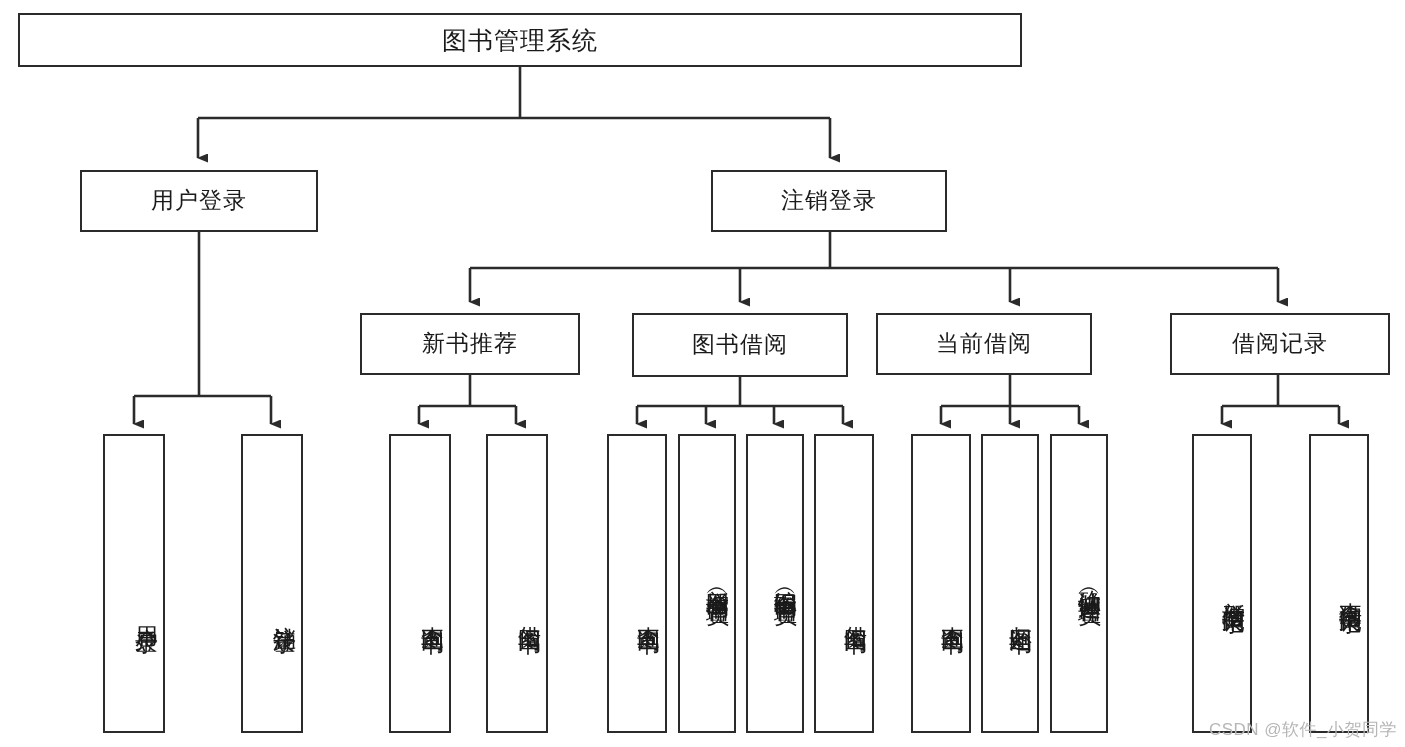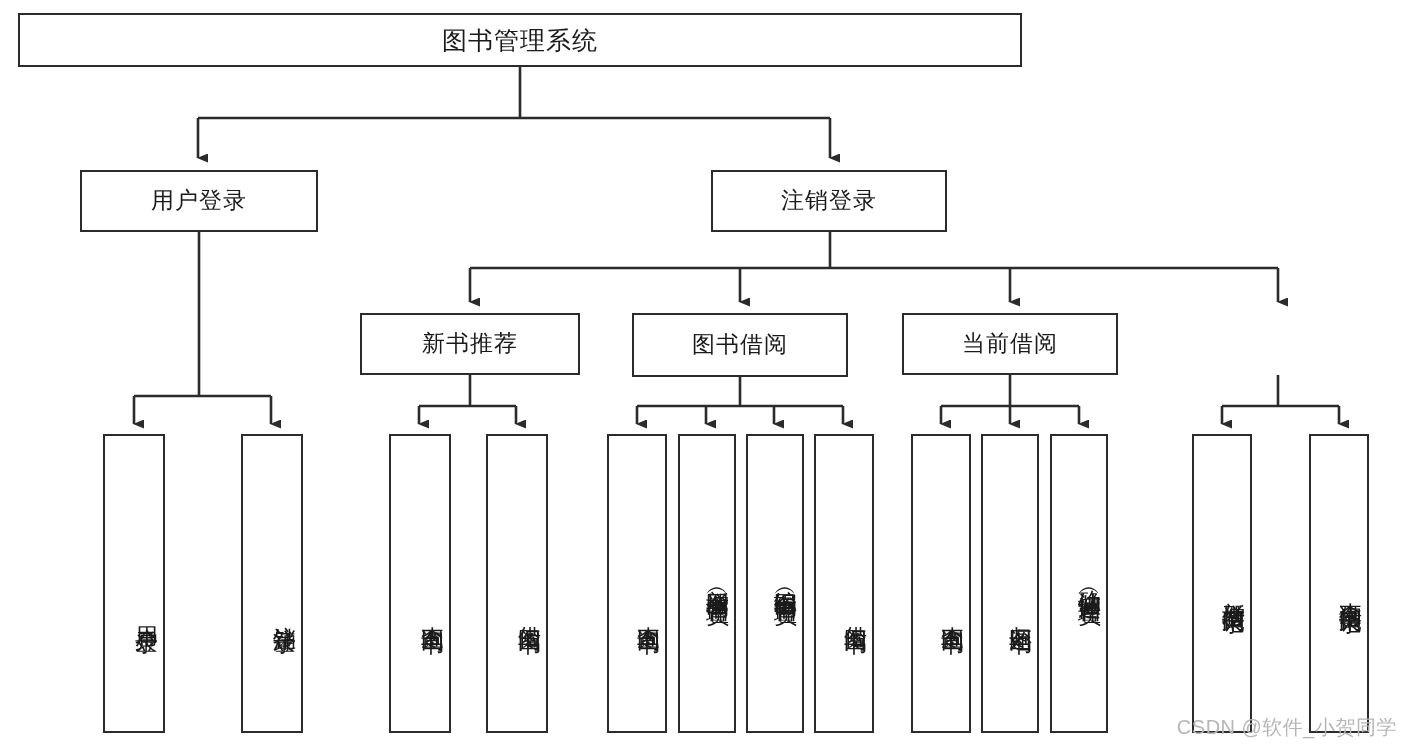--- a/index.html
+++ b/index.html
@@ -55,21 +55,21 @@
     text-orientation: upright;
     white-space: nowrap;
   }
   .node.root {
     font-size: 25px;
   }
   #watermark {
     position: absolute;
     right: 8px;
     bottom: 6px;
-    font-size: 20px;
+    font-size: 17px;
     color: #b6b6b6;
     letter-spacing: 0.5px;
     z-index: 3;
     white-space: nowrap;
   }
 </style>
 </head>
 <body>
 
 <div id="canvas">
@@ -138,24 +138,27 @@
   </div>
 
   <div class="node horiz" style="left:360px; top:313px; width:220px; height:62px;text-align:right;">
     <span class="label">新书推荐</span>
   </div>
 
   <div class="node horiz" style="left:632px; top:313px; width:216px; height:64px;">
     <span class="label">图书借阅</span>
   </div>
 
-  <div class="node horiz" style="left:902px; top:313px; width:216px; height:62px;">
+  <div class="node horiz" style="left:876px; top:313px; width:216px; height:62px;">
     <span class="label">当前借阅</span>
   </div>
 
+  <div class="node horiz" style="left:1170px; top:313px; width:220px; height:62px;">
+    <span class="label">借阅记录</span>
+  </div>
 
   <div class="node vert" style="left:103px; top:434px; width:62px; height:299px; padding-top:68px;">
     <span class="label">用户登录</span>
   </div>
 
   <div class="node vert" style="left:241px; top:434px; width:62px; height:299px; padding-top:68px;">
     <span class="label">注销登录</span>
   </div>
 
   <div class="node vert" style="left:389px; top:434px; width:62px; height:299px; padding-top:68px;">

